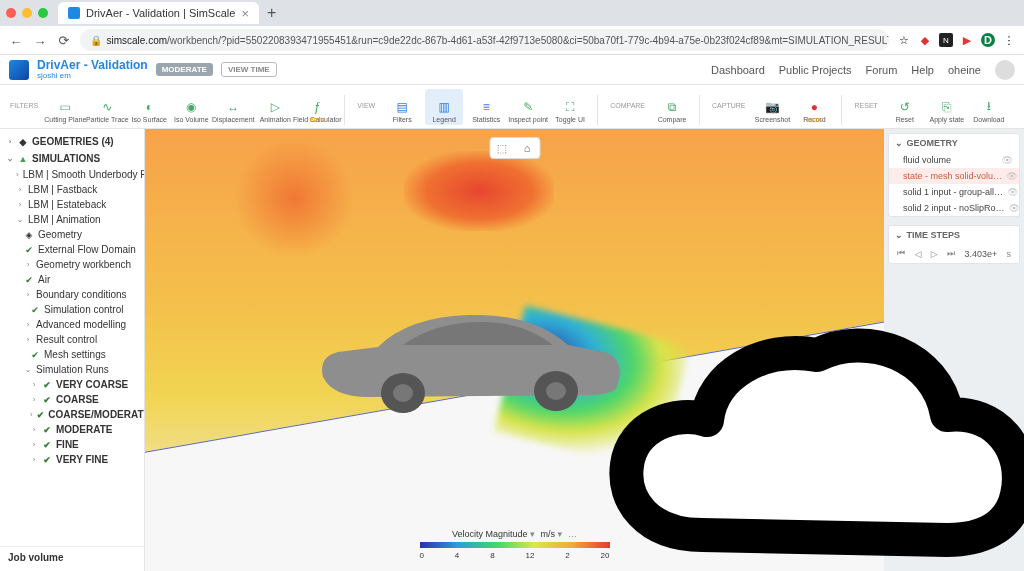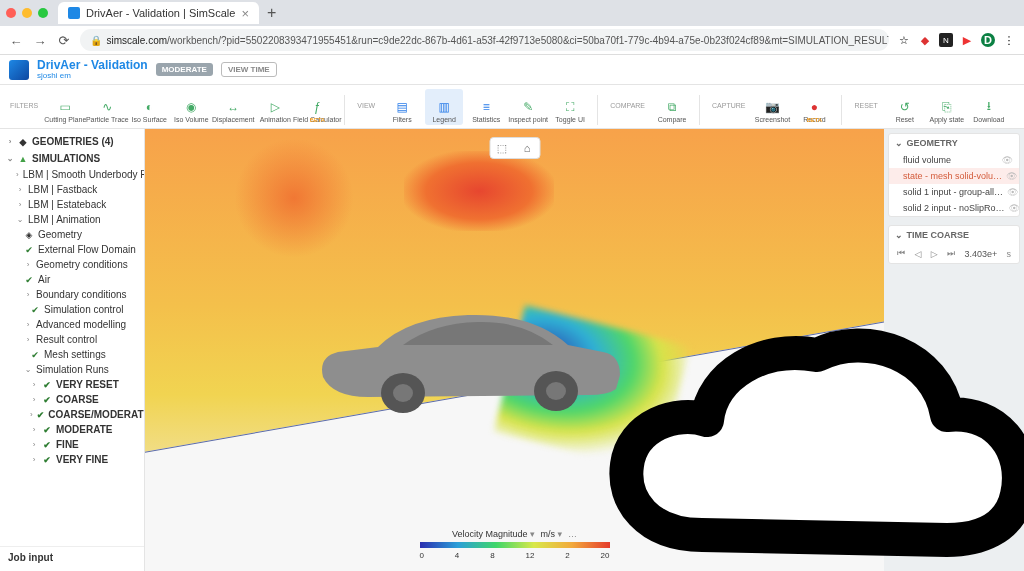--- a/index.html
+++ b/index.html
@@ -121,20 +121,28 @@
 
 <div class="app">
   <div class="app-header">
     <div class="logo"></div>
     <div class="proj-title">
       <span class="t1">DrivAer - Validation</span>
       <span class="t2">sjoshi em</span>
     </div>
     <span class="pill">MODERATE</span>
     <span class="pill outline">VIEW TIME</span>
+    <div class="header-links">
+      <span>Dashboard</span>
+      <span>Public Projects</span>
+      <span>Forum</span>
+      <span>Help</span>
+      <span>oheine</span>
+      <div class="avatar"></div>
+    </div>
   </div>
 
   <div class="toolbar">
     <span class="tb-label">FILTERS</span>
     <div class="tb-btn">
         <span class="ic">▭</span>
         <span class="lbl">Cutting Plane</span>
       </div>
     <div class="tb-btn">
         <span class="ic">∿</span>
@@ -249,21 +257,21 @@
         <div class="tree-item lvl2">
             <span class="ti-ic">◈</span>
             <span>Geometry</span>
           </div>
         <div class="tree-item lvl2">
             <span class="ti-ic ok">✔</span>
             <span>External Flow Domain</span>
           </div>
         <div class="tree-item lvl2">
             <span class="ti-caret">›</span>
-            <span>Geometry conditions</span>
+            <span>Geometry workbench</span>
           </div>
         <div class="tree-item lvl2">
             <span class="ti-ic ok">✔</span>
             <span>Air</span>
           </div>
         <div class="tree-item lvl2">
             <span class="ti-caret">›</span>
             <span>Boundary conditions</span>
           </div>
         <div class="tree-item lvl3">
@@ -282,21 +290,21 @@
             <span class="ti-ic ok">✔</span>
             <span>Mesh settings</span>
           </div>
         <div class="tree-item lvl2">
             <span class="ti-caret">⌄</span>
             <span>Simulation Runs</span>
           </div>
         <div class="tree-item lvl3">
             <span class="ti-caret">›</span>
             <span class="ti-ic run">✔</span>
-            <span style="font-weight:600;">VERY RESET</span>
+            <span style="font-weight:600;">VERY COARSE</span>
           </div>
         <div class="tree-item lvl3">
             <span class="ti-caret">›</span>
             <span class="ti-ic run">✔</span>
             <span style="font-weight:700;">COARSE</span>
           </div>
         <div class="tree-item lvl3">
             <span class="ti-caret">›</span>
             <span class="ti-ic run">✔</span>
             <span style="font-weight:600;">COARSE/MODERATE</span>
@@ -310,21 +318,21 @@
             <span class="ti-caret">›</span>
             <span class="ti-ic run">✔</span>
             <span style="font-weight:600;">FINE</span>
           </div>
         <div class="tree-item lvl3">
             <span class="ti-caret">›</span>
             <span class="ti-ic run">✔</span>
             <span style="font-weight:700;">VERY FINE</span>
           </div>
       </div>
-      <div class="job-status">Job input</div>
+      <div class="job-status">Job volume</div>
     </div>
 
     <div class="canvas">
       <div class="hot2"></div>
       <div class="hot1"></div>
       <div class="floor"></div>
       <div class="wake"></div>
       <div class="car">
         <div class="car-body">
           <svg viewBox="0 0 320 120">
@@ -378,21 +386,21 @@
             <span class="eye">👁</span>
           </div>
         <div class="panel-row">
             <span>solid 2 input - noSlipRo…</span>
             <span class="eye">👁</span>
           </div>
       </div>
       <div class="panel">
         <div class="panel-h">
             <span>⌄</span>
-            <span>TIME COARSE</span>
+            <span>TIME STEPS</span>
           </div>
         <div class="ts-ctrl">
           <span>⏮</span>
           <span>◁</span>
           <span>▷</span>
           <span>⏭</span>
           <span class="ts-val">3.403e+</span>
           <span>s</span>
         </div>
       </div>

